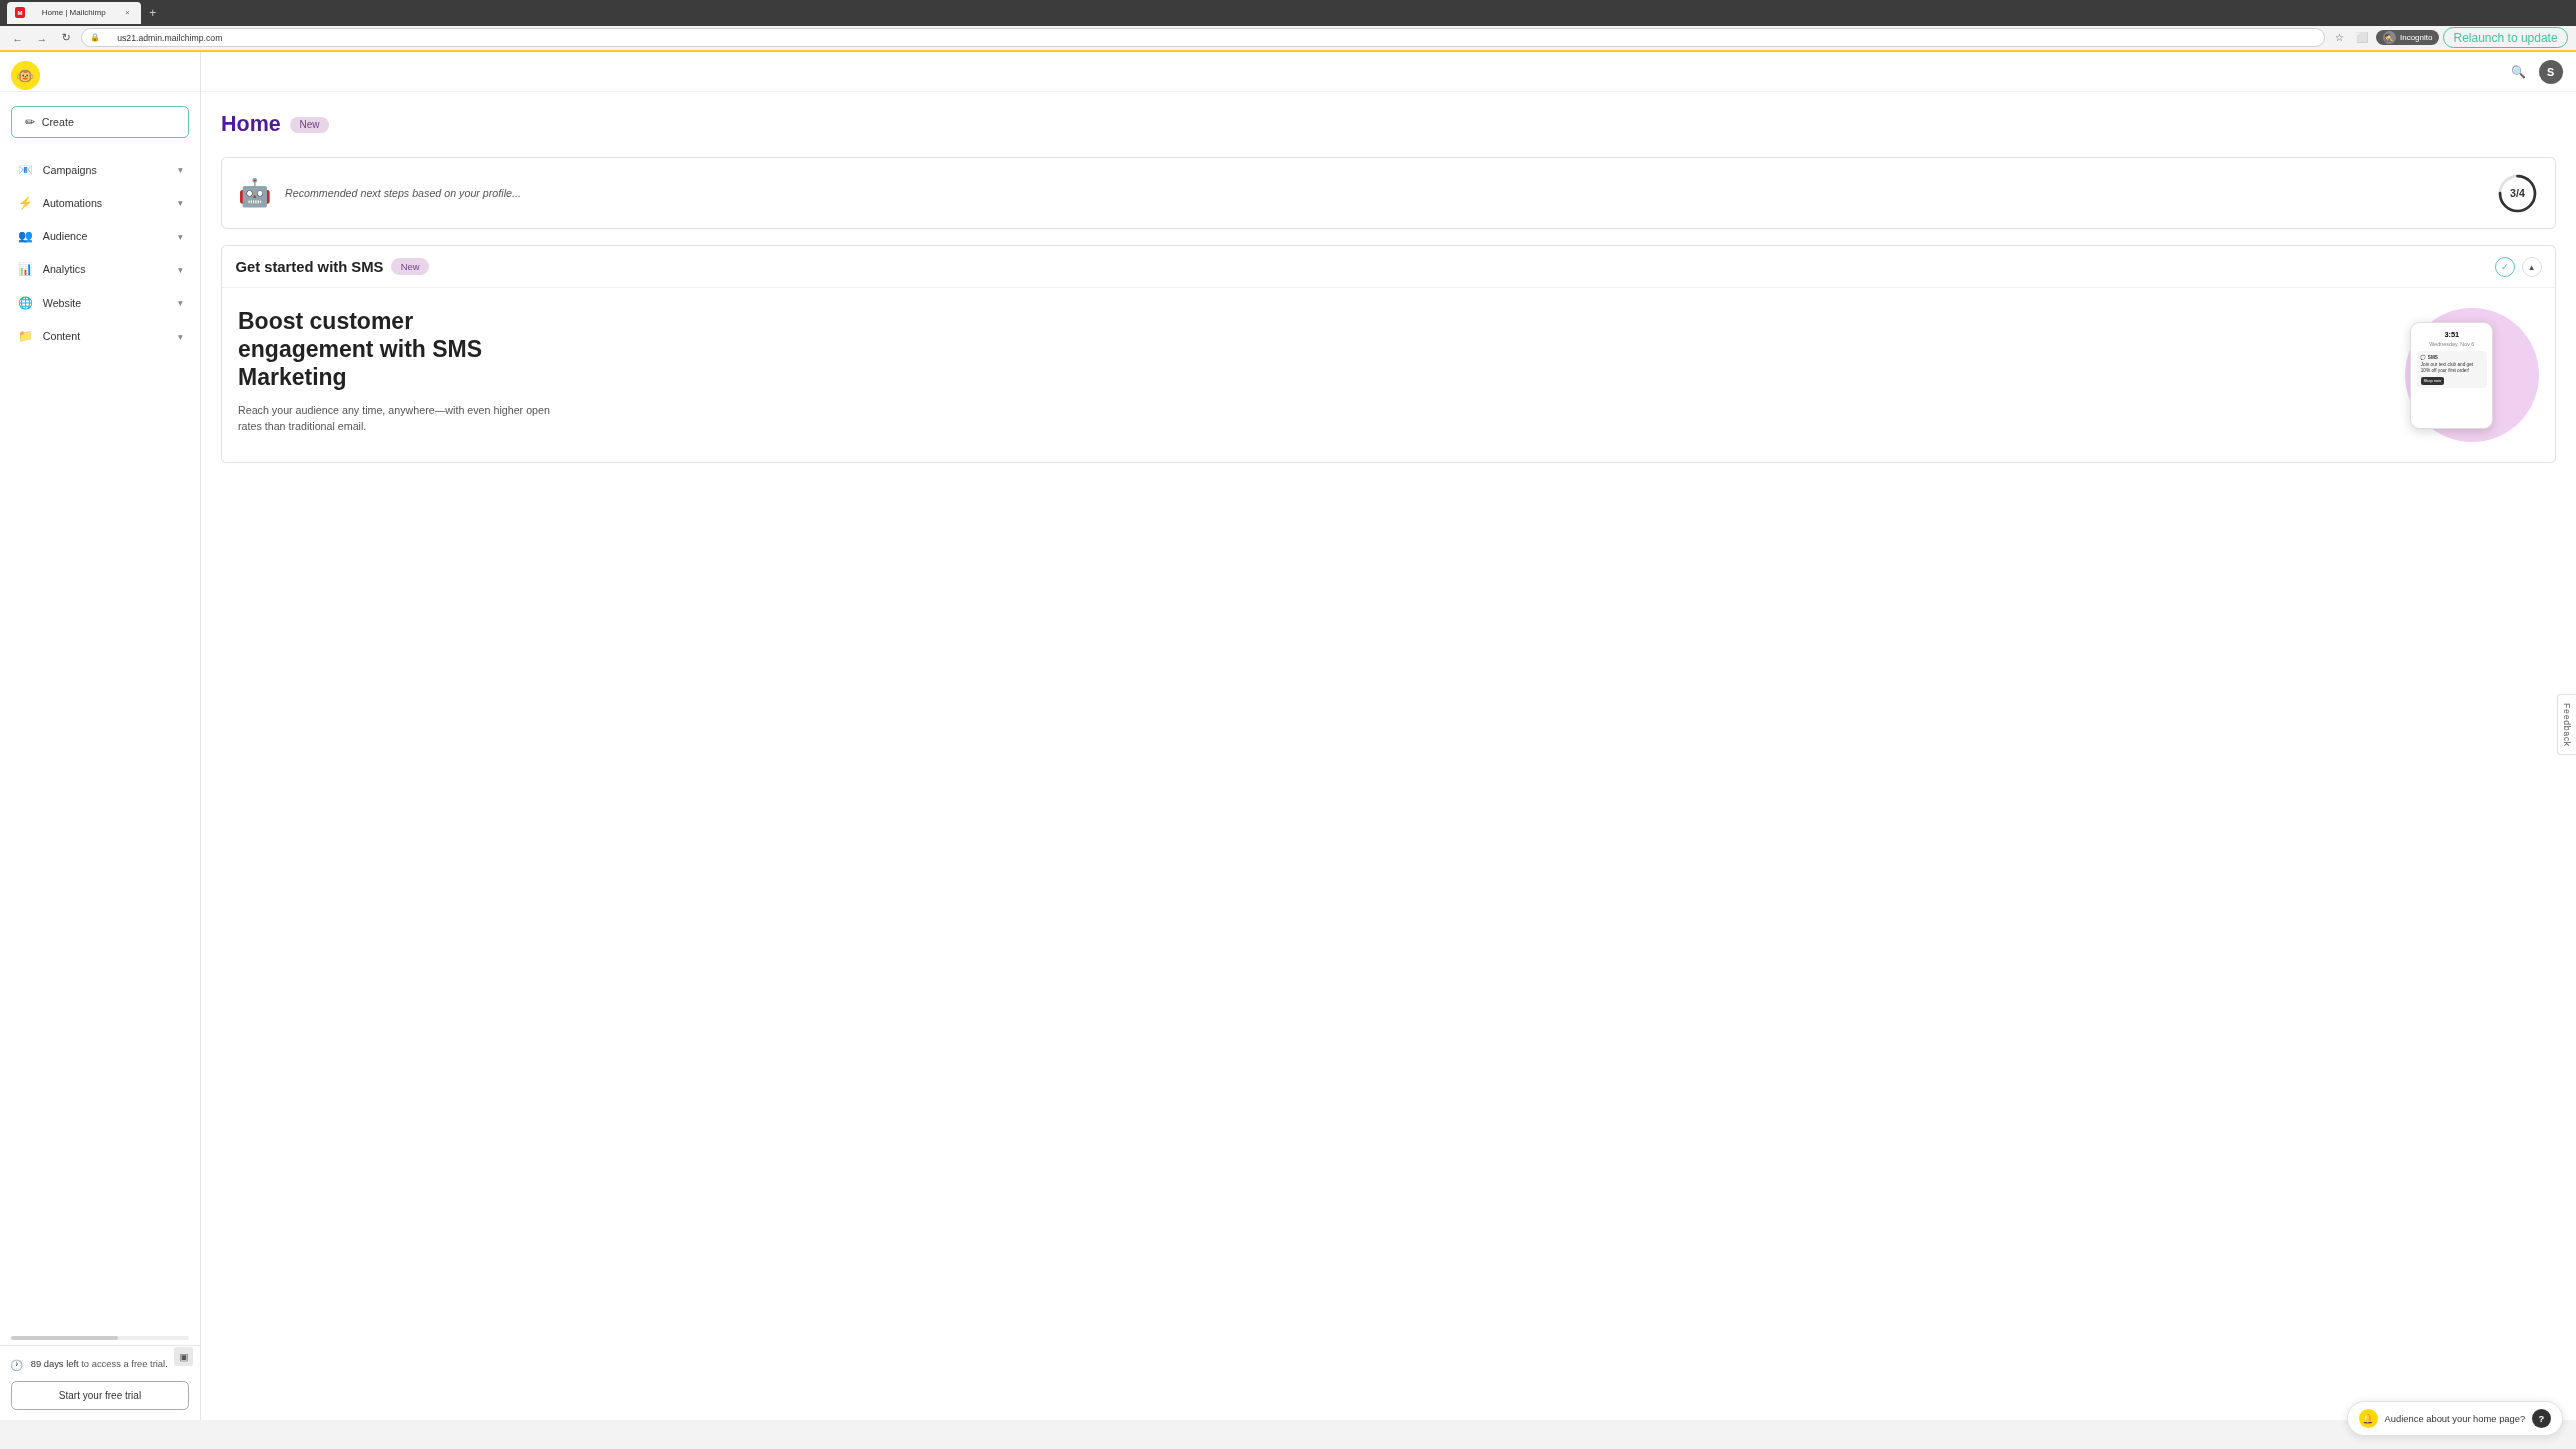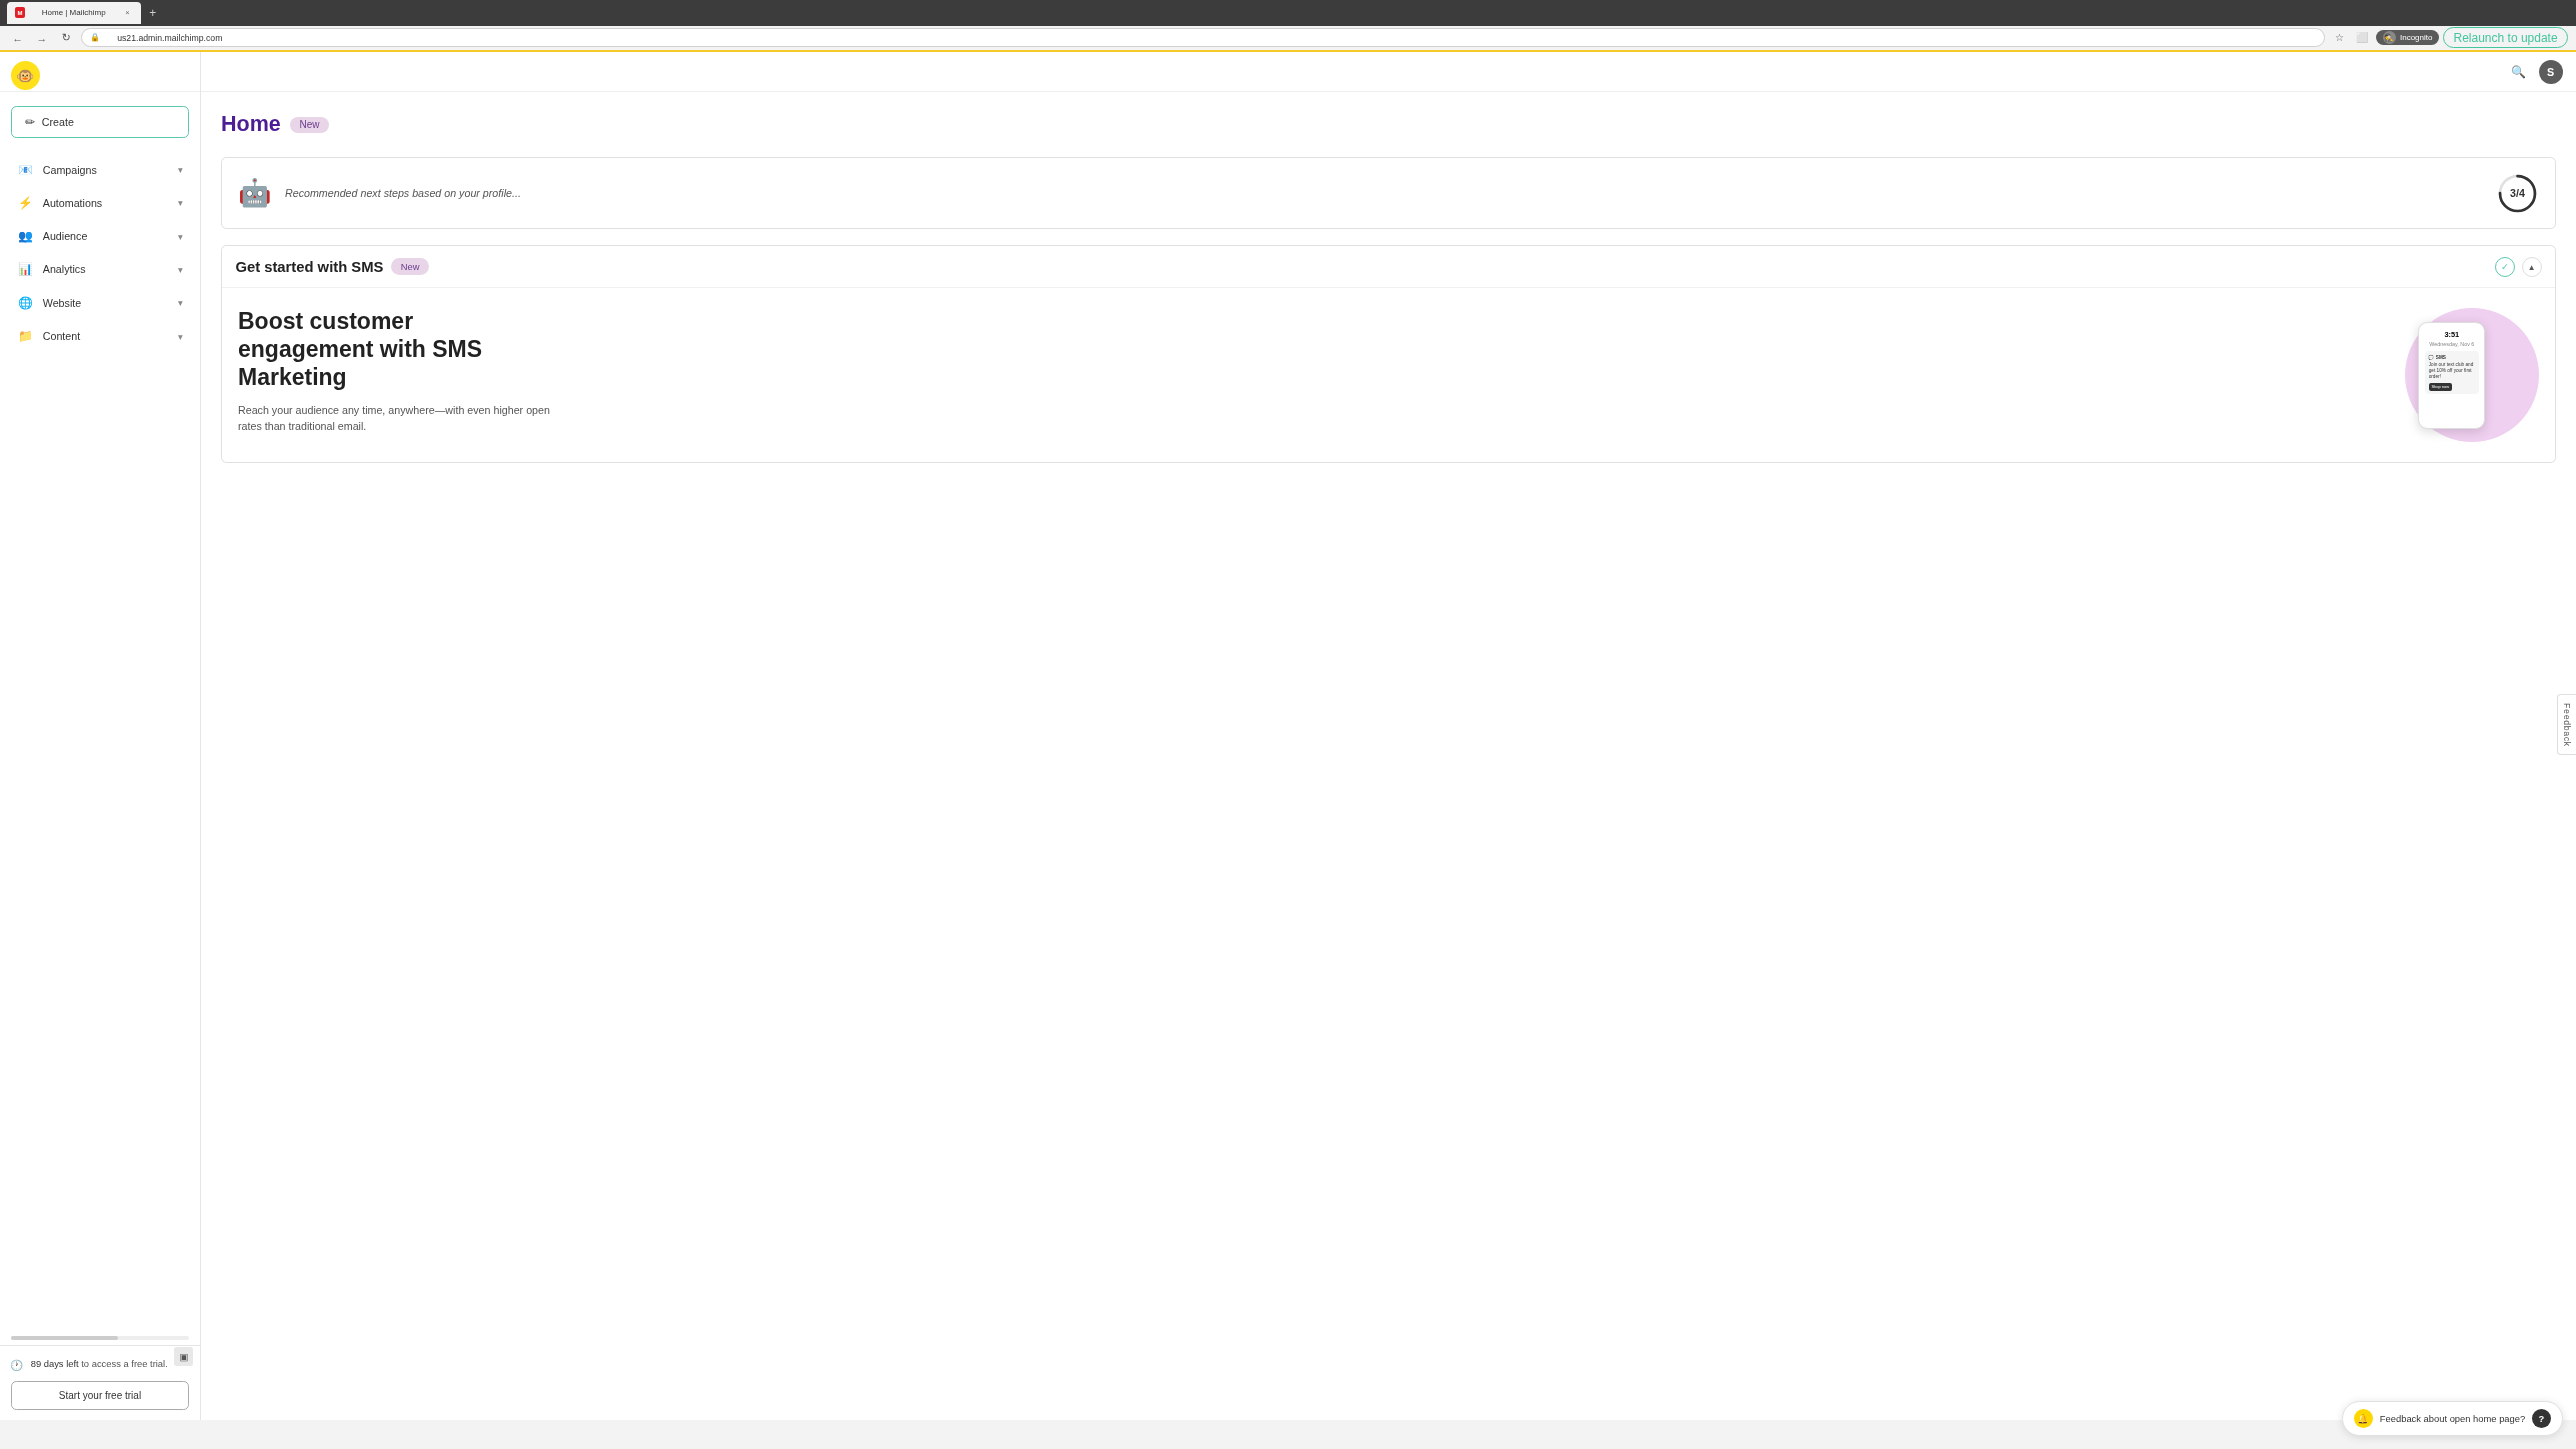--- a/index.html
+++ b/index.html
@@ -440,21 +440,21 @@
       justify-content: center;
     }
     .sms-illustration-bg {
       width: 134px; height: 134px;
       border-radius: 50%;
       background: #f0d0f0;
       position: absolute;
       right: 0;
     }
     .phone-mockup {
-      width: 67px; height: 107px;
+      width: 83px; height: 107px;
       background: white;
       border-radius: 9.4px;
       border: 1.3px solid #ddd;
       box-shadow: 0 2.7px 10.7px rgba(0,0,0,0.15);
       padding: 6.7px 5.4px;
       position: relative;
       z-index: 2;
       right: 6.7px;
       margin-left: 27px;
     }
@@ -752,16 +752,16 @@
       </div>
 
     </div>
   </div>
 </div>
 
 <div class="feedback-side-tab">Feedback</div>
 
 <div class="feedback-widget">
   <div class="feedback-icon">🔔</div>
-  <span>Feedback about open home page?</span>
+  <span>Audience about your home page?</span>
   <div class="feedback-help">?</div>
 </div>
 
 
 </body></html>

